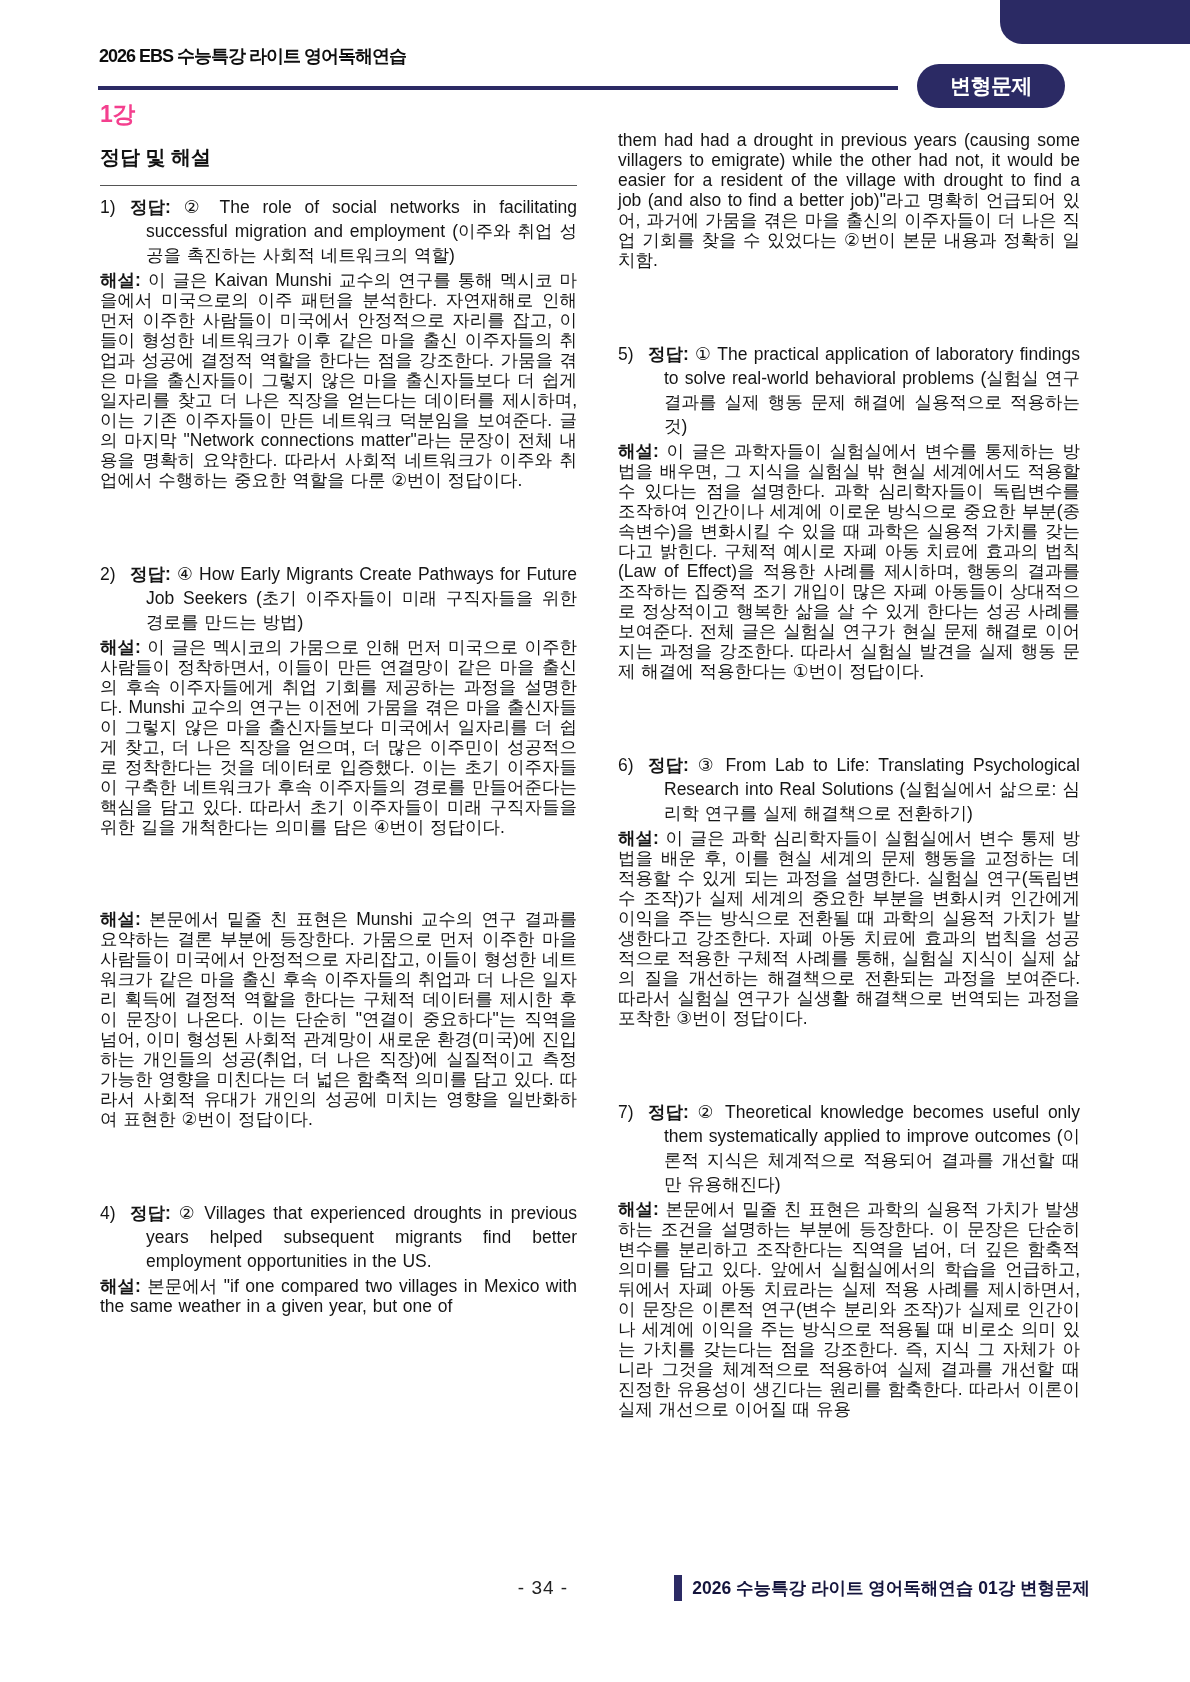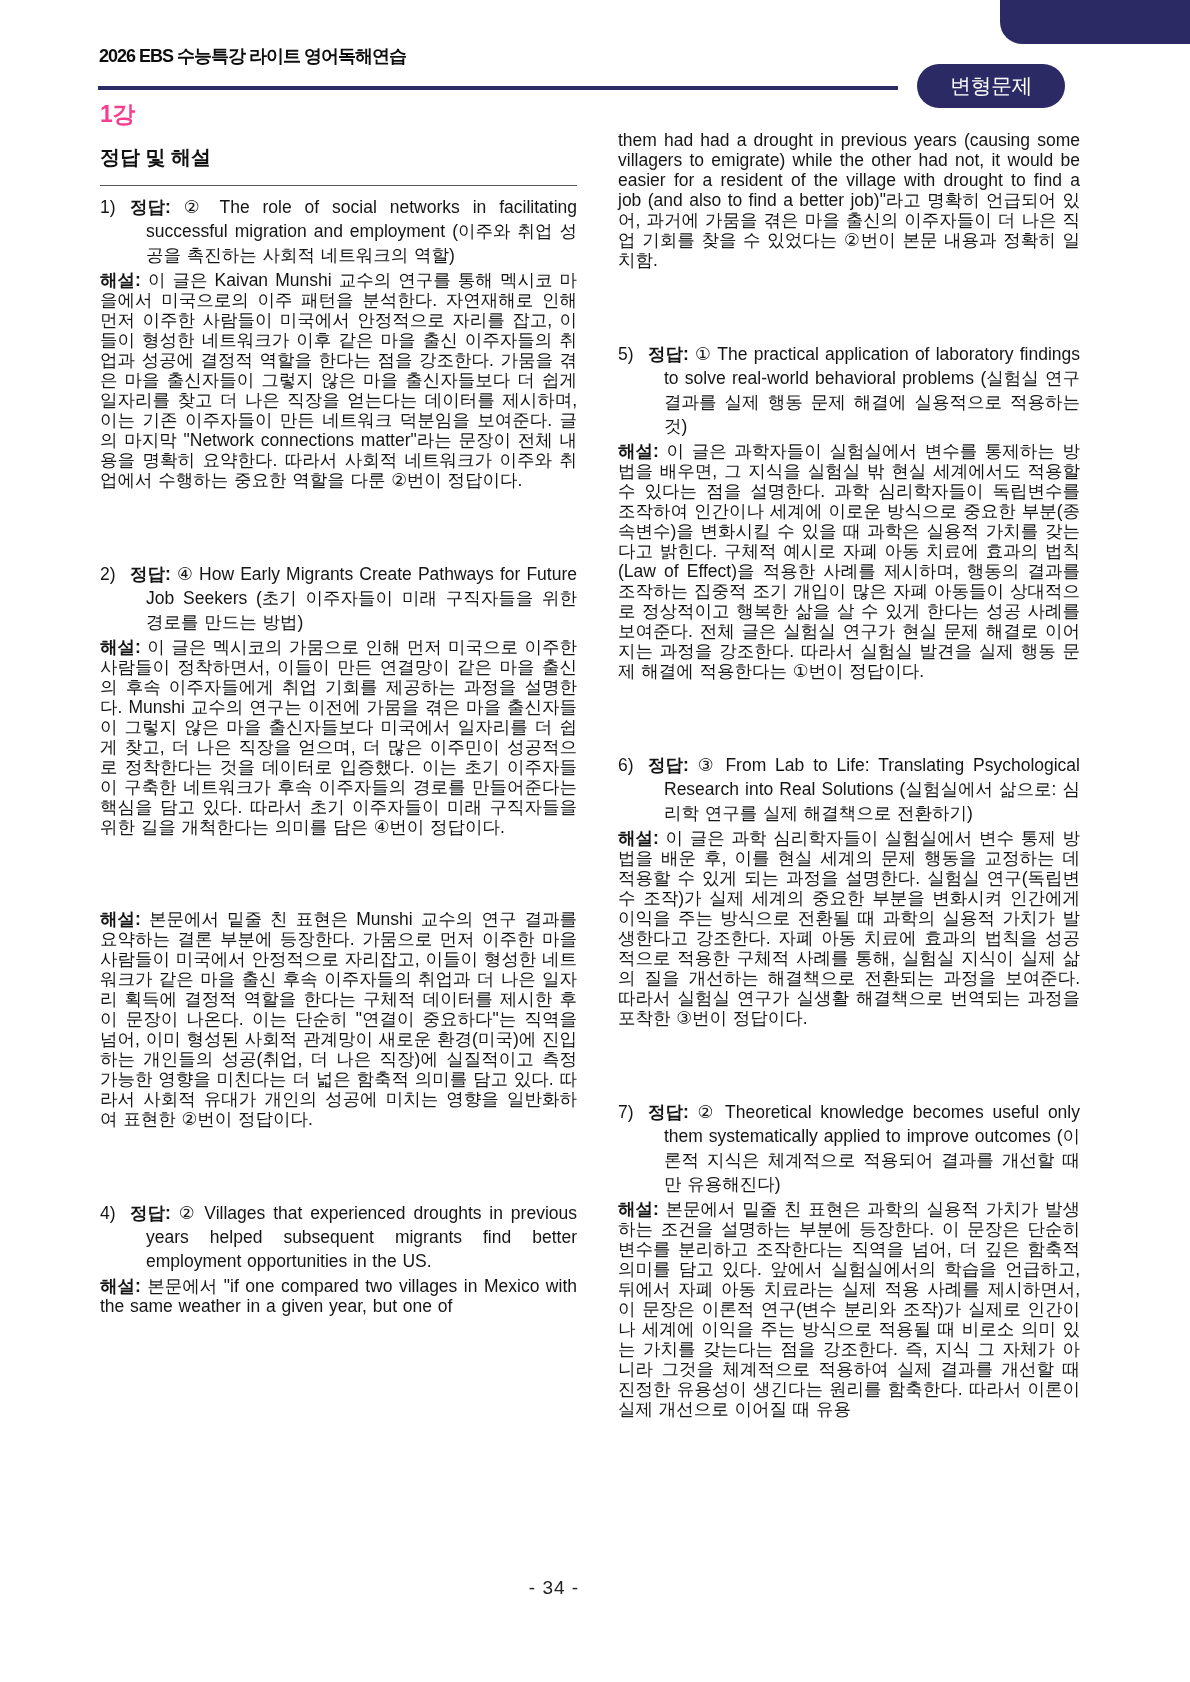--- a/index.html
+++ b/index.html
@@ -27,21 +27,21 @@
     white-space:nowrap;
   }
   .header-rule{
     position:absolute;top:86px;left:98px;width:800px;height:4px;
     background:var(--navy);
   }
   .badge{
     position:absolute;top:64px;left:917px;width:148px;height:44px;
     background:var(--navy);color:#ffffff;border-radius:22px;
     display:flex;align-items:center;justify-content:center;
-    font-size:21px;font-weight:400;letter-spacing:-0.5px;
+    font-size:21px;font-weight:700;letter-spacing:-0.5px;
   }
   .lesson{
     position:absolute;top:99px;left:100px;
     font-size:23px;font-weight:900;color:var(--pink);letter-spacing:-0.5px;text-align:right;
   }
 
   
   .columns{
     position:absolute;top:130px;left:100px;width:980px;
     display:flex;gap:41px;align-items:flex-start;
@@ -66,21 +66,21 @@
   .ans-expl{
     margin:3px 0 0 0;font-size:17.5px;line-height:20px;
     text-align:justify;text-align-last:left;word-spacing:0.05em;color:#151515;
   }
   .continuation{margin-top:0;}
   .lbl{font-weight:700;}
   .ans-num{display:inline-block;width:30px;text-indent:0;}
 
   
   .page-num{
-    position:absolute;top:1577px;left:11px;width:1086px;
+    position:absolute;top:1577px;left:0;width:1086px;
     text-align:center;font-size:19px;color:#222;letter-spacing:1px;
   }
   .footer-src{
     position:absolute;top:1575px;right:100px;
     font-size:17.5px;font-weight:700;color:#14143c;
     display:flex;align-items:center;gap:10px;white-space:nowrap;
   }
   .footer-bar{
     display:inline-block;width:8px;height:26px;background:var(--navy);
   }
@@ -138,14 +138,18 @@
 
       <article class="ans-block">
         <p class="ans-heading"><span class="ans-num">7)</span><span class="lbl">정답:</span> <span>② Theoretical knowledge becomes useful only them systematically applied to improve outcomes (이론적 지식은 체계적으로 적용되어 결과를 개선할 때만 유용해진다)</span></p>
         <p class="ans-expl"><span class="lbl">해설:</span> <span>본문에서 밑줄 친 표현은 과학의 실용적 가치가 발생하는 조건을 설명하는 부분에 등장한다. 이 문장은 단순히 변수를 분리하고 조작한다는 직역을 넘어, 더 깊은 함축적 의미를 담고 있다. 앞에서 실험실에서의 학습을 언급하고, 뒤에서 자폐 아동 치료라는 실제 적용 사례를 제시하면서, 이 문장은 이론적 연구(변수 분리와 조작)가 실제로 인간이나 세계에 이익을 주는 방식으로 적용될 때 비로소 의미 있는 가치를 갖는다는 점을 강조한다. 즉, 지식 그 자체가 아니라 그것을 체계적으로 적용하여 실제 결과를 개선할 때 진정한 유용성이 생긴다는 원리를 함축한다. 따라서 이론이 실제 개선으로 이어질 때 유용</span></p>
       </article>
 
     </section>
   </main>
 
   <div class="page-num">- 34 -</div>
+  <div class="footer-src">
+    <span class="footer-bar"></span>
+    <span>2026 수능특강 라이트 영어독해연습 01강 변형문제</span>
+  </div>
 
 </div>
 
 </body></html>

